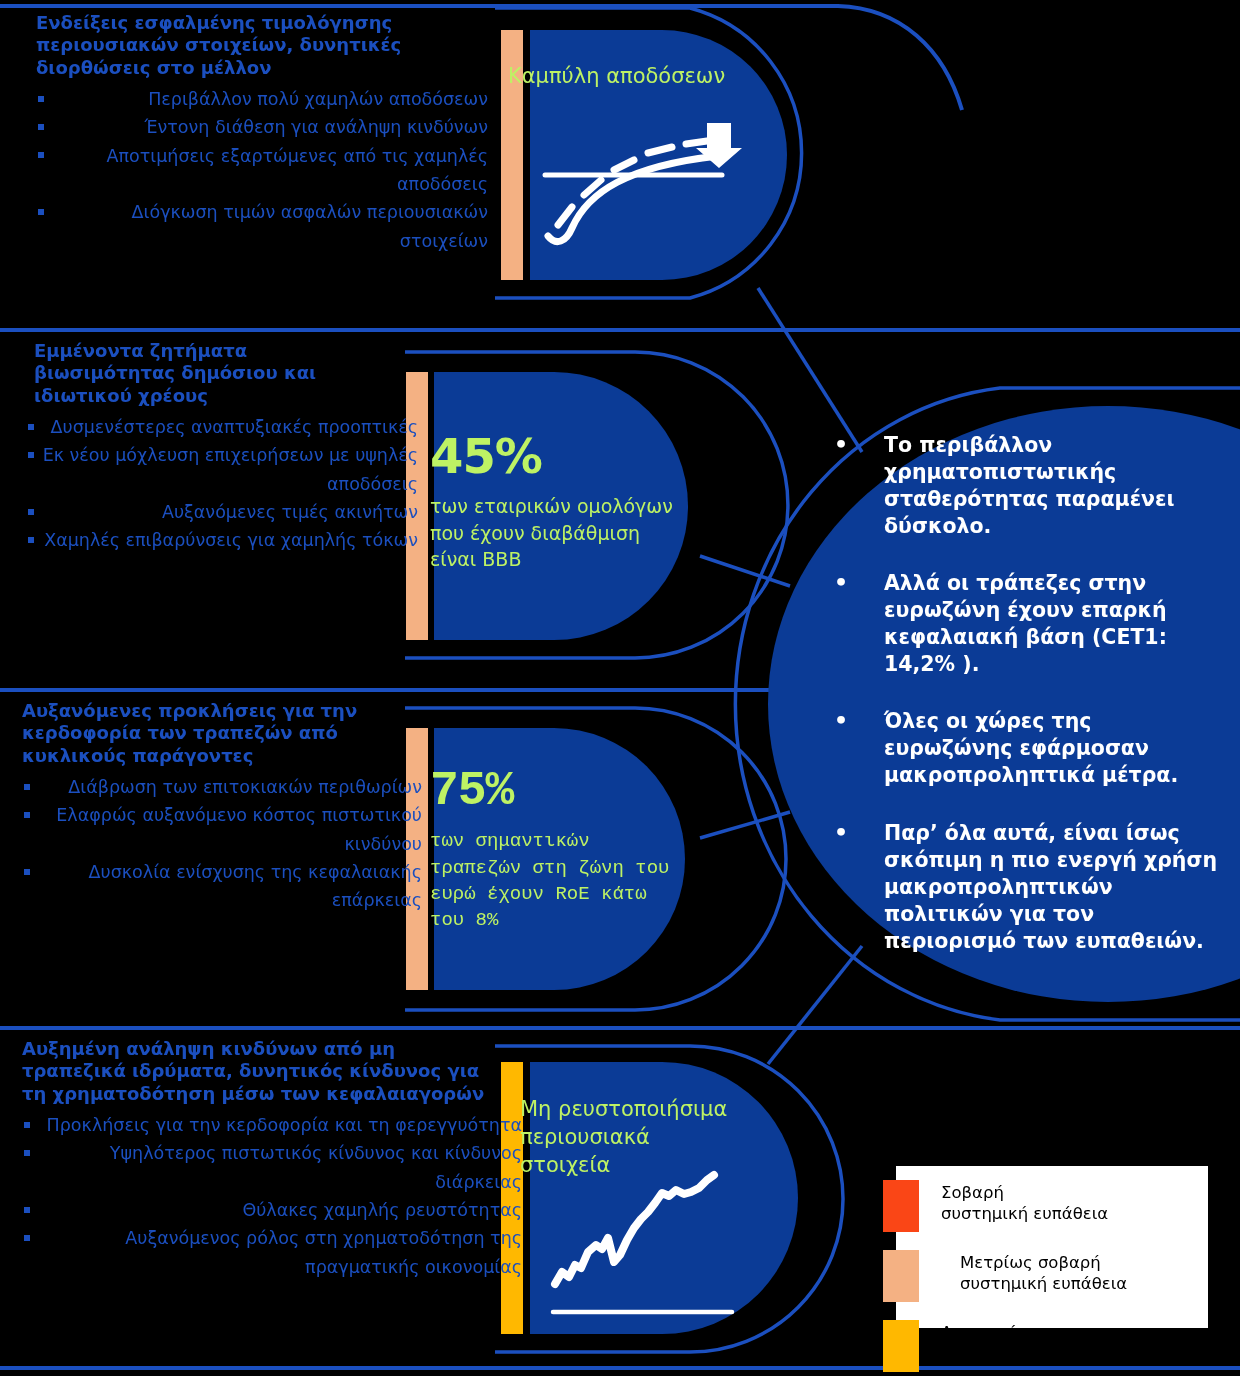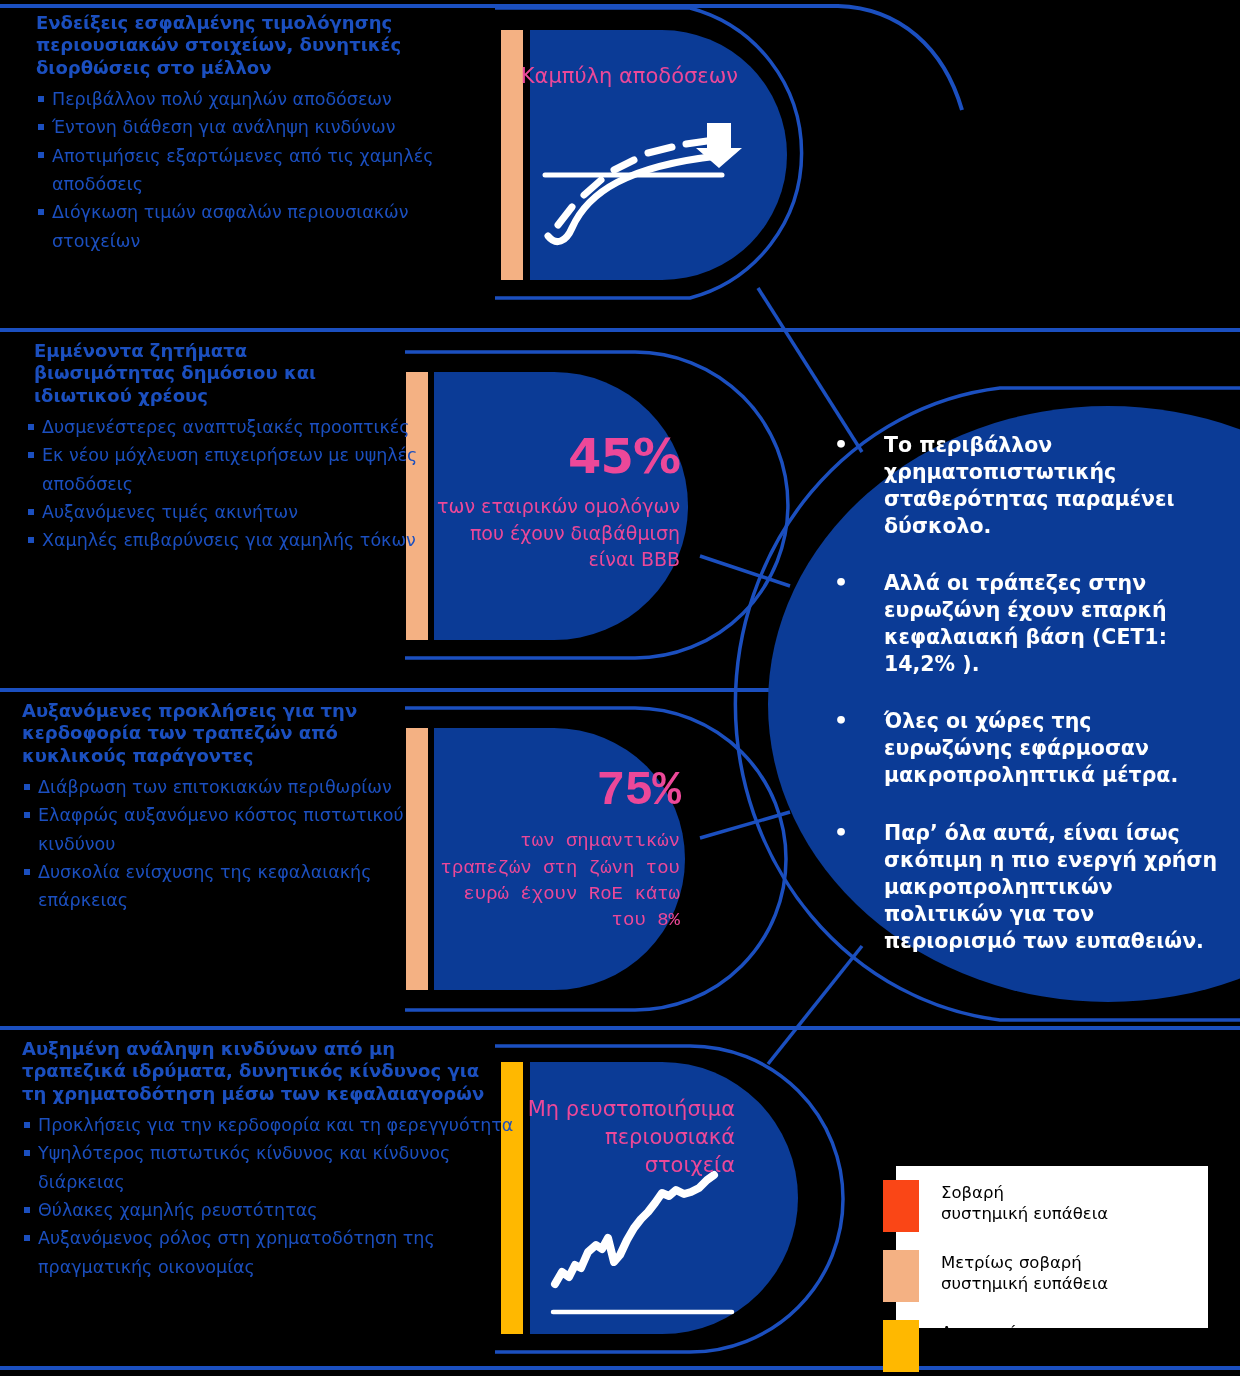--- a/index.html
+++ b/index.html
@@ -7,36 +7,36 @@
        font-family:"DejaVu Sans","Liberation Sans",sans-serif;}
 
   #stage{position:absolute;inset:0;width:1240px;height:1376px;background:#000;}
 
   
   #art{position:absolute;left:0;top:0;width:1240px;height:1376px;}
 
   
   .txtblock{position:absolute;color:#1B4FBF;}
   .txtblock .head{font-weight:bold;line-height:1.24;margin:0 0 6px 0;}
-  .txtblock ul{list-style:none;margin:0;padding:0;}
+  .txtblock ul{list-style:none;margin:0;padding:0;text-align:right;}
   .txtblock li{position:relative;padding-left:16px;line-height:1.62;}
   .txtblock li::before{content:"";position:absolute;left:2px;top:0.62em;
       width:6px;height:6px;background:#1B4FBF;}
 
   #blk0{left:36px;top:12px;width:452px;font-size:17.5px;}
   #blk0 .head{font-size:18px;width:400px;}
   #blk1{left:26px;top:340px;width:392px;font-size:17.5px;}
   #blk1 .head{font-size:18px;width:320px;padding-left:8px;}
   #blk2{left:22px;top:700px;width:400px;font-size:17.5px;}
   #blk2 .head{font-size:18px;width:380px;}
   #blk3{left:22px;top:1038px;width:500px;font-size:17.5px;}
   #blk3 .head{font-size:18px;width:470px;}
 
   
-  .caplabel{position:absolute;color:#ec4899;text-align:right;line-height:1.3;}
+  .caplabel{position:absolute;color:#bef264;text-align:left;line-height:1.3;}
   .bignum{font-size:48px;font-weight:bold;letter-spacing:-1px;}
   .subnum{font-size:19px;line-height:1.38;margin-top:6px;}
   .icontitle{font-size:21px;line-height:1.34;}
 
   #cap0txt{left:508px;top:62px;width:230px;}
   #cap1txt{left:430px;top:425px;width:250px;}
   #cap2txt{left:430px;top:760px;width:250px;font-family:Liberation Mono, monospace;}
   #cap3txt{left:520px;top:1095px;width:215px;}
 
   
@@ -48,21 +48,21 @@
       font-size:22px;line-height:1.32;}
 
   
   #legend{position:absolute;left:896px;top:1166px;width:312px;height:162px;
       background:#fff;}
   .legrow{position:absolute;display:flex;align-items:flex-start;}
   .legsw{width:36px;height:52px;flex:0 0 36px;margin-left:-13px;}
   .legtxt{margin-left:22px;font-size:16.5px;color:#000;line-height:1.28;
       padding-top:2px;}
   #legrow0{left:0;top:14px;}
-  #legrow1{left:0;top:84px;}
+  #legrow1{left:0;top:84px;gap:19px;}
   #legrow2{left:0;top:154px;}
 </style>
 </head>
 <body>
 
 <div id="stage">
 
   <svg id="art" viewBox="0 0 1240 1376">
 
     <g stroke="#1B4FBF" stroke-width="4" fill="none">

